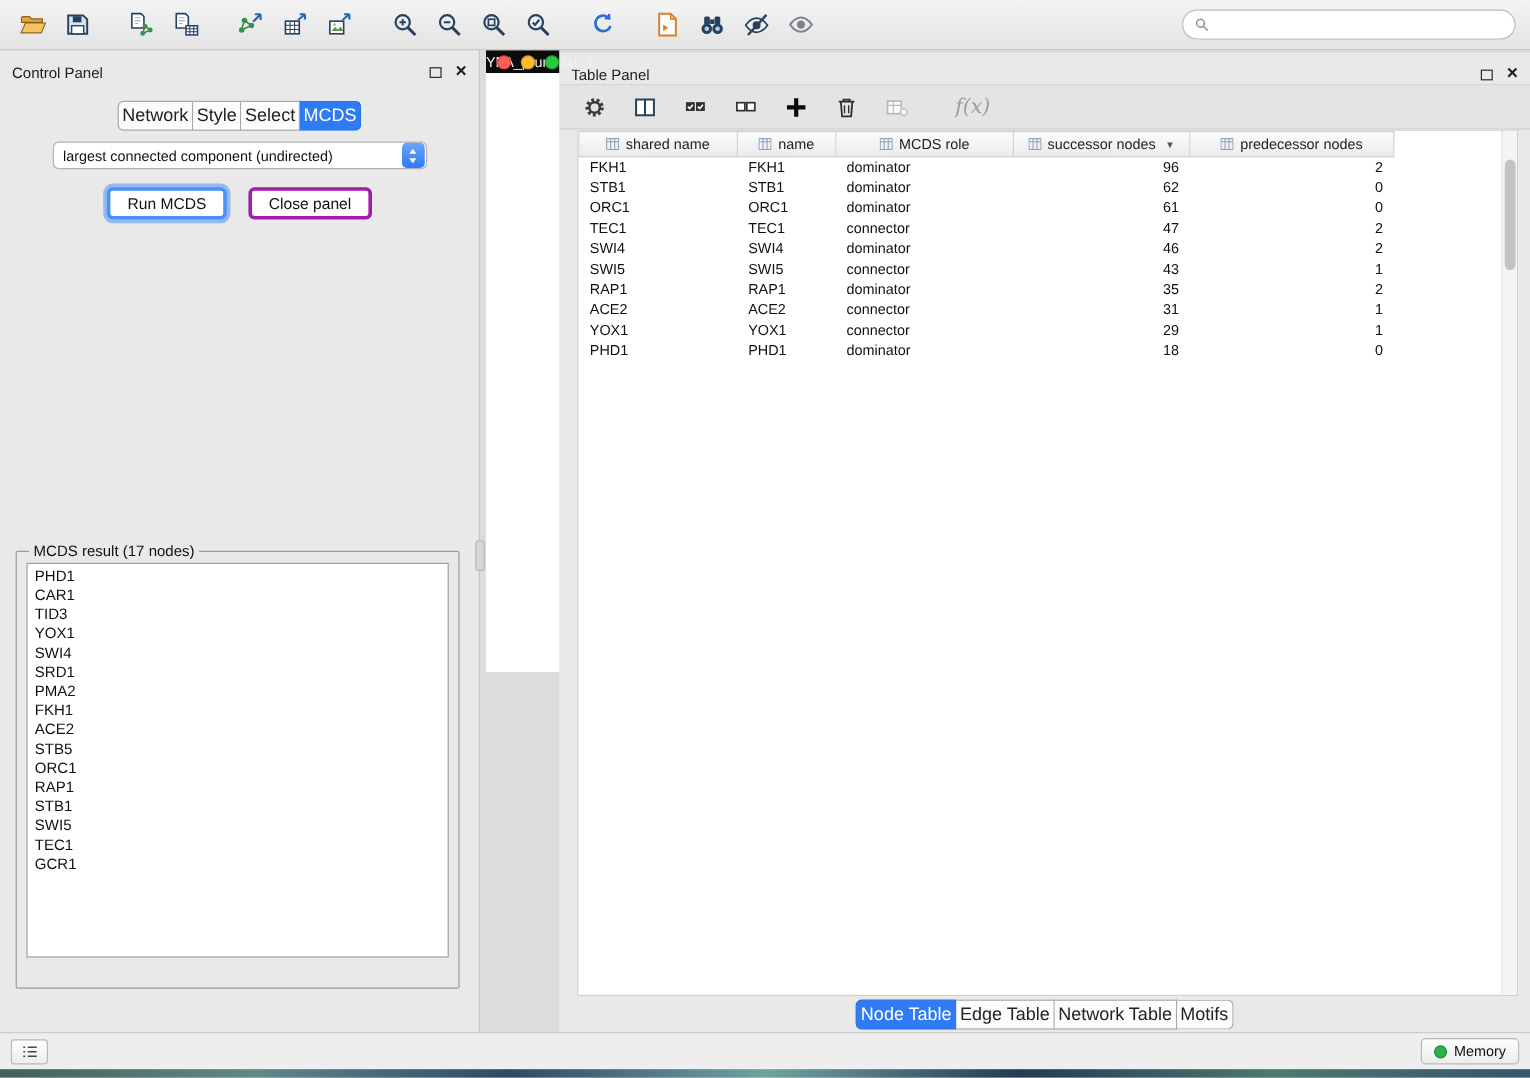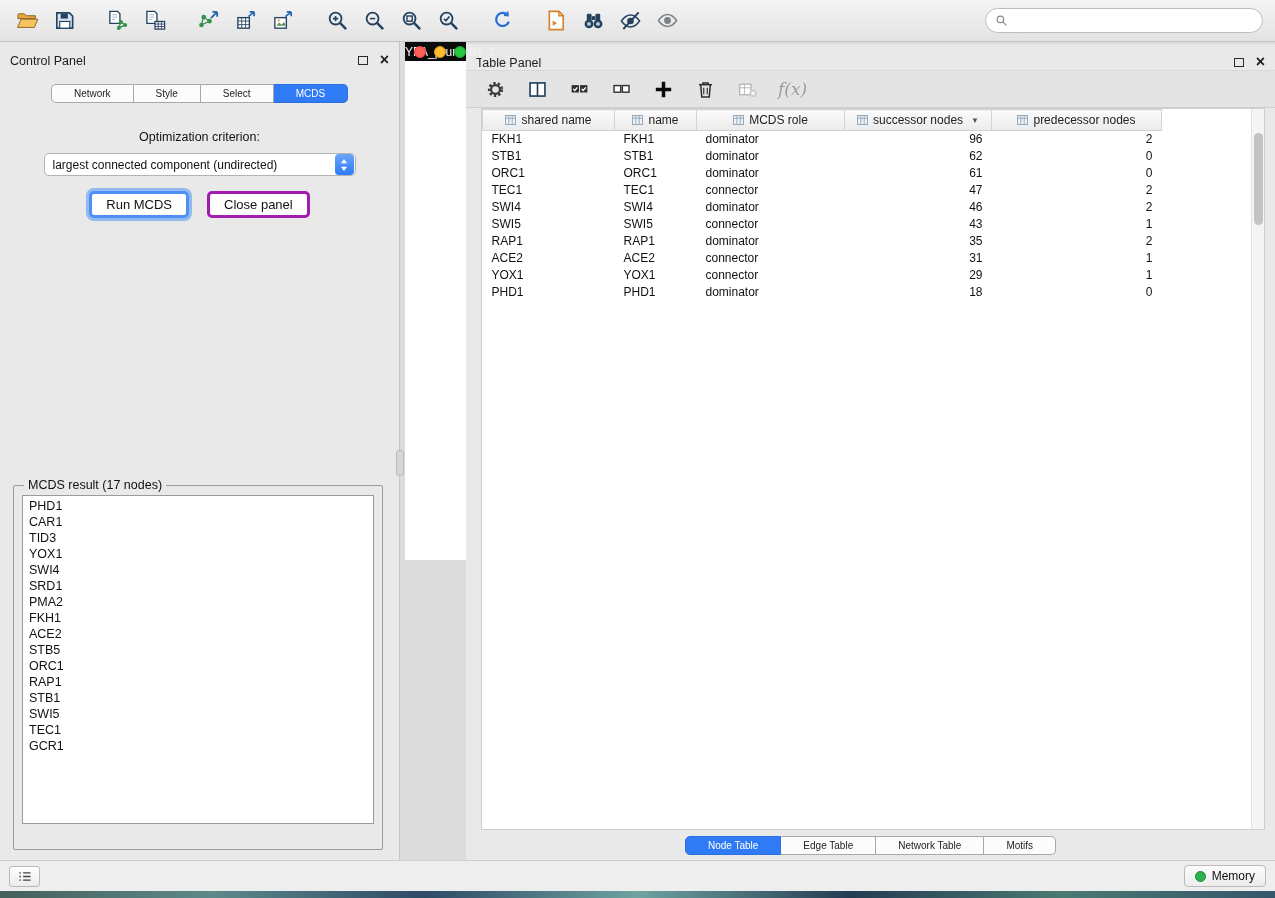--- a/index.html
+++ b/index.html
@@ -18,34 +18,34 @@
   
   .workspace{position:absolute;top:42px;left:0;right:0;height:818px;display:flex}
   .control-panel{width:400px;background:#e9e9e9;position:relative;border-right:1px solid #c6c6c6}
   .panel-header{height:26px;display:flex;align-items:flex-end;padding:0 10px;font-size:12.5px;color:#1c1c1c}
   .ph-icons{margin-left:auto;display:flex;align-items:center;gap:12px}
   .float-box{width:10px;height:9px;border:1.6px solid #2b2b2b;display:inline-block}
   .close-x{font-size:16px;font-weight:bold;color:#1c1c1c;line-height:1}
 
   .seg-row{display:flex;justify-content:center}
   .cp-tabs{margin-top:16px}
-  .seg-tab{font-size:10px;padding:3px 22px;background:#fcfcfc;border:1px solid #a8a8a8;border-left:none;color:#222;white-space:nowrap}
+  .seg-tab{font-size:15px;padding:3px 3px;background:#fcfcfc;border:1px solid #a8a8a8;border-left:none;color:#222;white-space:nowrap}
   .seg-tab:first-child{border-left:1px solid #a8a8a8;border-radius:5px 0 0 5px}
   .seg-tab:last-child{border-radius:0 5px 5px 0}
   .seg-tab.active{background:#2f7bf6;border-color:#2a70e0;color:#fff}
 
   .opt-label{text-align:center;font-size:12.5px;margin-top:27px;color:#111}
   .dropdown{width:312px;height:23px;margin:9px auto 0;background:#fff;border:1px solid #b3b3b3;border-radius:5px;display:flex;align-items:center}
   .dd-value{flex:1;font-size:12px;padding-left:8px;white-space:nowrap;overflow:hidden;color:#111}
   .dd-stepper{width:19px;height:21px;border-radius:4px;background:linear-gradient(#6aa6f8,#2e7bf6);margin-right:1px;display:flex;align-items:center;justify-content:center}
   .btn-row{display:flex;justify-content:center;gap:18px;margin-top:15px}
   .mac-btn{font-size:13px;padding:3px 14px;background:#fff;border:3px solid #a21caf;border-radius:5px;color:#111;white-space:nowrap}
   .mac-btn.focused{box-shadow:0 0 0 3px rgba(77,145,246,.55);border-color:#4d91f6}
 
-  fieldset.mcds-result{position:absolute;top:436px;left:13px;width:370px;height:372px;border:1px solid #9b9b9b;border-radius:2px;padding:3px 8px 25px;display:flex;flex-direction:column;background:transparent}
+  fieldset.mcds-result{position:absolute;top:410px;left:13px;width:370px;height:372px;border:1px solid #9b9b9b;border-radius:2px;padding:3px 8px 25px;display:flex;flex-direction:column;background:transparent}
   fieldset.mcds-result legend{font-size:12.5px;padding:0 4px;margin-left:2px;color:#111}
   .listbox{flex:1;background:#fff;border:1px solid #9b9b9b;overflow:hidden;padding-top:2px}
   .list-item{font-size:12.5px;line-height:16px;padding-left:6px;color:#111}
 
   .divider-handle{position:absolute;left:396px;top:408px;width:8px;height:26px;background:#d6d6d6;border:1px solid #b9b9b9;border-radius:3px}
 
   
   .right-col{flex:1;display:flex;flex-direction:row;background:#dcdcdc;padding-left:5px;min-width:0}
   .network-window{height:518px;display:flex;flex-direction:column;background:#fff}
   .net-titlebar{height:19px;background:#0b0b0b;position:relative;display:flex;align-items:center;flex:none}
@@ -55,21 +55,21 @@
   .light.yellow{background:#febc2e;border:1px solid #d89c1f}
   .light.green{background:#28c840;border:1px solid #1da32f}
   .net-title{position:absolute;left:0;right:0;text-align:center;color:#f2f2f2;font-size:12px}
   .net-canvas{flex:1;background:#fff;position:relative;overflow:hidden}
   .net-canvas svg{position:absolute;top:0;left:0}
 
   .table-panel{flex:1;margin-top:2px;background:#e9e9e9;display:flex;flex-direction:column;min-height:0}
   .tp-toolbar{height:38px;display:flex;align-items:center;gap:15px;padding-left:16px;background:#e4e4e4;border-top:1px solid #d8d8d8;border-bottom:1px solid #cecece;flex:none}
   .tp-toolbar .tb-btn{width:27px;height:27px}
   .tp-toolbar .tb-btn svg{width:21px;height:21px}
-  .fx-label{font-family:"DejaVu Serif",serif;font-style:italic;color:#9c9c9c;font-size:17px;margin-left:2px}
+  .fx-label{font-family:"DejaVu Serif",serif;font-style:italic;color:#9c9c9c;font-size:17px;margin-left:20px}
 
   .table-wrap{flex:1;margin:0 10px 0 15px;background:#fff;border:1px solid #cfcfcf;position:relative;overflow:hidden}
   table{border-collapse:collapse;width:679px;table-layout:fixed}
   th{height:21px;background:linear-gradient(#fbfbfb,#ebebeb);border:1px solid #d2d2d2;font-weight:normal;font-size:12px;color:#222;padding:0 4px;white-space:nowrap;overflow:hidden}
   .th-inner{display:flex;align-items:center;justify-content:center;gap:5px}
   .caret{font-size:8px;color:#555;margin-left:3px}
   td{height:17px;font-size:12px;padding:0 9px;white-space:nowrap;color:#111;overflow:hidden}
   td.num{text-align:right}
   .vscroll{position:absolute;top:0;right:0;bottom:0;width:13px;background:#f4f4f4;border-left:1px solid #e2e2e2}
   .vthumb{position:absolute;top:24px;left:2px;width:9px;height:92px;background:#c3c3c3;border-radius:5px}
@@ -240,21 +240,20 @@
         </span>
       </div>
 
       <div class="seg-row cp-tabs">
           <div class="seg-tab">Network</div>
           <div class="seg-tab">Style</div>
           <div class="seg-tab">Select</div>
           <div class="seg-tab active">MCDS</div>
         </div>
 
-      <div class="opt-label">Optimization criterion:</div>
 
       <div class="dropdown">
         <span class="dd-value">largest connected component (undirected)</span>
         <span class="dd-stepper">
           <svg width="8" height="14" viewBox="0 0 8 14">
               <path d="M4 1l3 4.2H1z" fill="#fff"></path>
               <path d="M4 13L1 8.8h6z" fill="#fff"></path>
             </svg>
         </span>
       </div>

